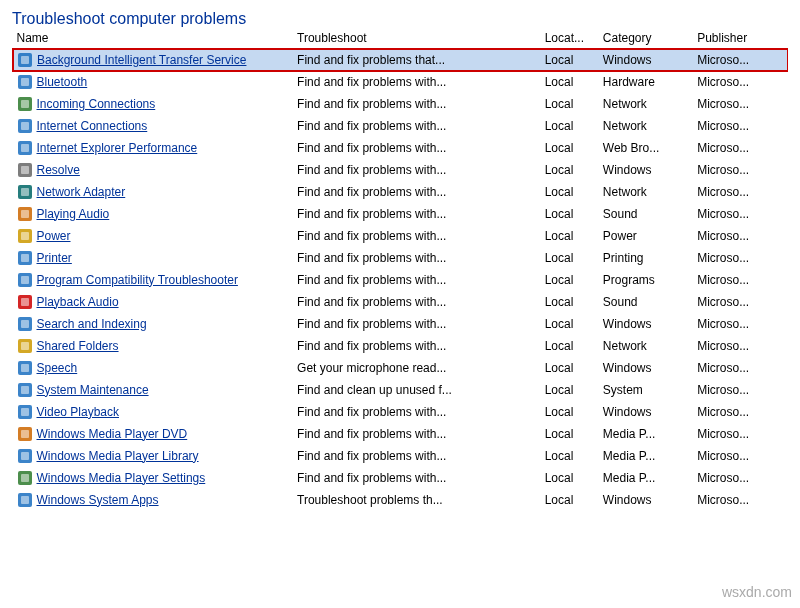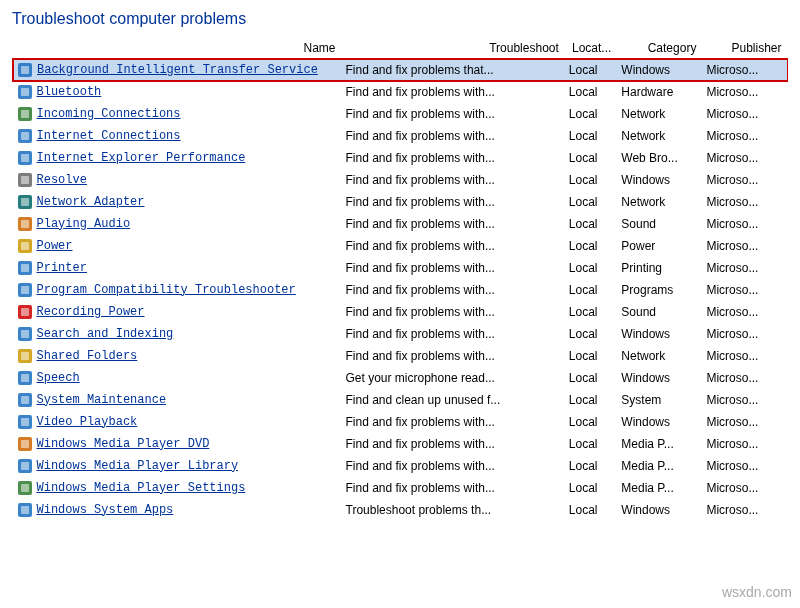--- a/index.html
+++ b/index.html
@@ -18,35 +18,35 @@
     }
     .page-wrapper {
       padding: 10px 12px;
       height: 608px;
       overflow: hidden;
     }
     .page-title {
       font-size: 16px;
       color: #003399;
       font-weight: normal;
-      margin-bottom: 10px;
+      margin-bottom: 0;
     }
     .table-container {
       width: 100%;
       overflow: hidden;
     }
     table {
       width: 100%;
       border-collapse: collapse;
     }
     thead tr {
       border-bottom: 1px solid #ccc;
     }
     thead th {
-      text-align: right;
+      text-align: left;
       padding: 3px 6px 3px 4px;
       font-weight: normal;
       font-size: 12px;
       color: #000;
     }
     tbody tr {
       height: 22px;
     }
     tbody tr.selected {
       background: #c5d9f1;
@@ -70,21 +70,20 @@
       flex-shrink: 0;
       display: inline-flex;
       align-items: center;
       justify-content: center;
       font-size: 14px;
     }
     .item-name {
       color: #003399;
       text-decoration: underline;
       cursor: pointer;
-      font-family: Liberation Mono, monospace;
     }
     .selected .item-name {
       color: #003399;
     }
     .col-name { width: 220px; }
     .col-desc { width: 210px; }
     .col-locat { width: 45px; }
     .col-category { width: 80px; }
     .col-publisher { width: 80px; }
 
@@ -303,21 +302,21 @@
           </tr>
           <tr>
             <td class="col-name">
               <div class="name-cell">
                 <span class="icon icon-red">
                   <svg width="16" height="16" viewBox="0 0 16 16">
                     <rect x="1" y="1" width="14" height="14" rx="2" fill="#cc0000" opacity="0.85"></rect>
                     <rect x="4" y="4" width="8" height="8" rx="1" fill="white" opacity="0.5"></rect>
                   </svg>
                 </span>
-                <span class="item-name">Recording Power</span>
+                <span class="item-name">Playback Audio</span>
               </div>
             </td>
             <td class="col-desc">Find and fix problems with...</td>
             <td class="col-locat">Local</td>
             <td class="col-category">Sound</td>
             <td class="col-publisher">Microso...</td>
           </tr>
           <tr>
             <td class="col-name">
               <div class="name-cell">

